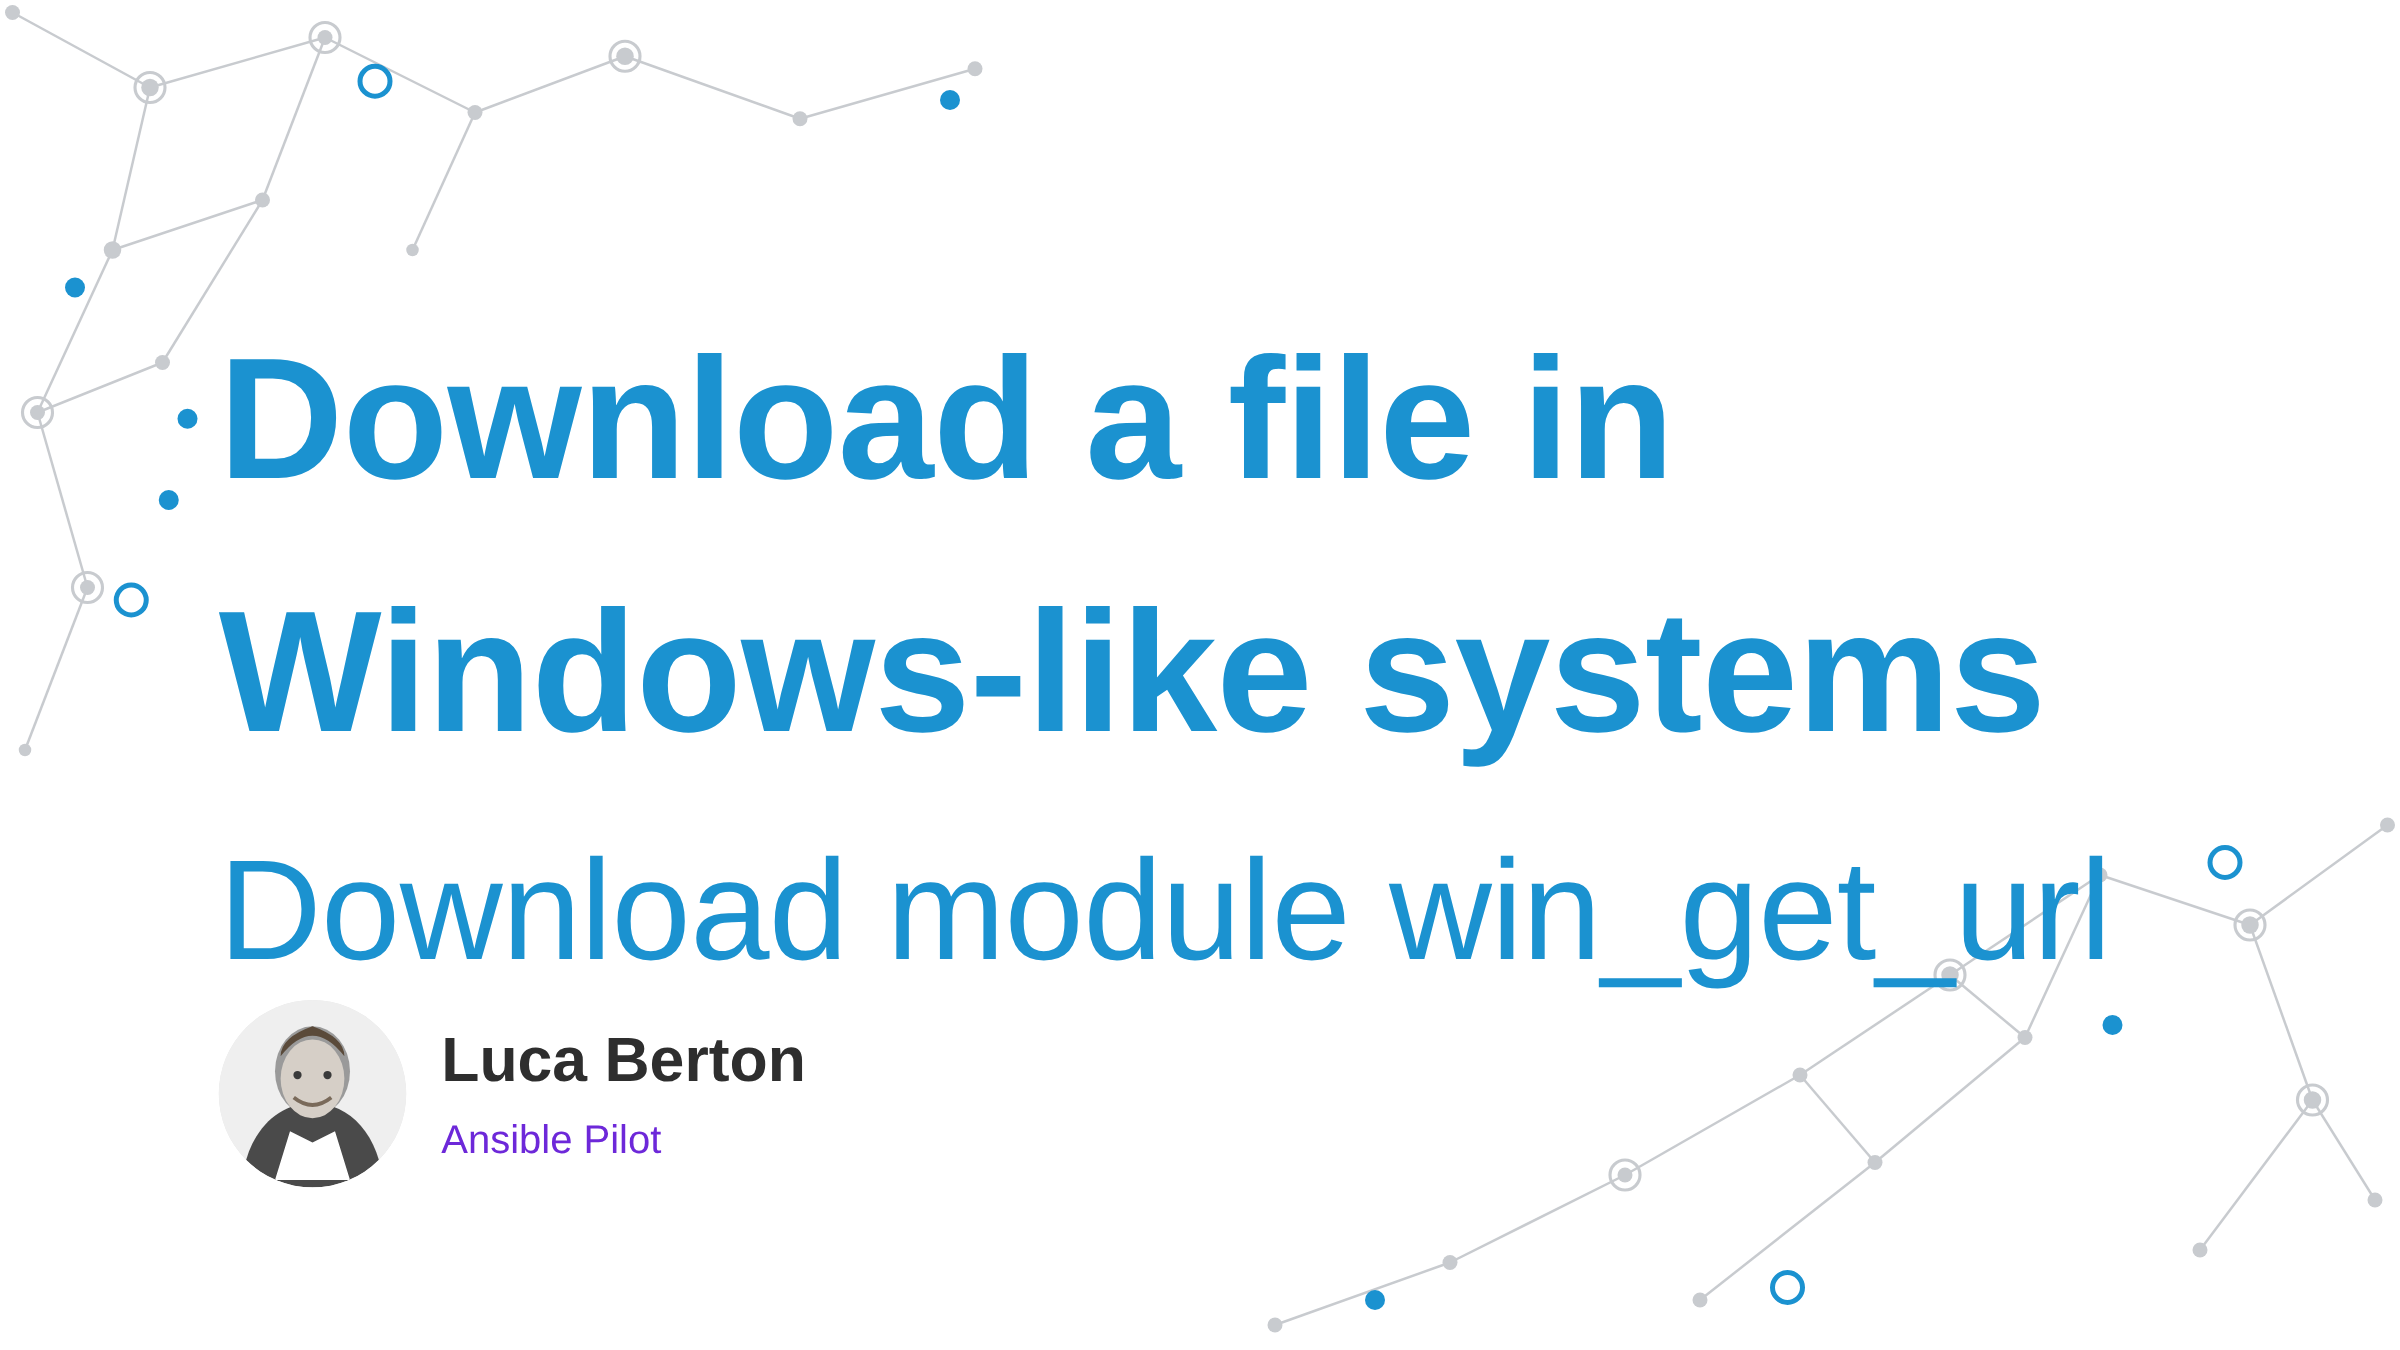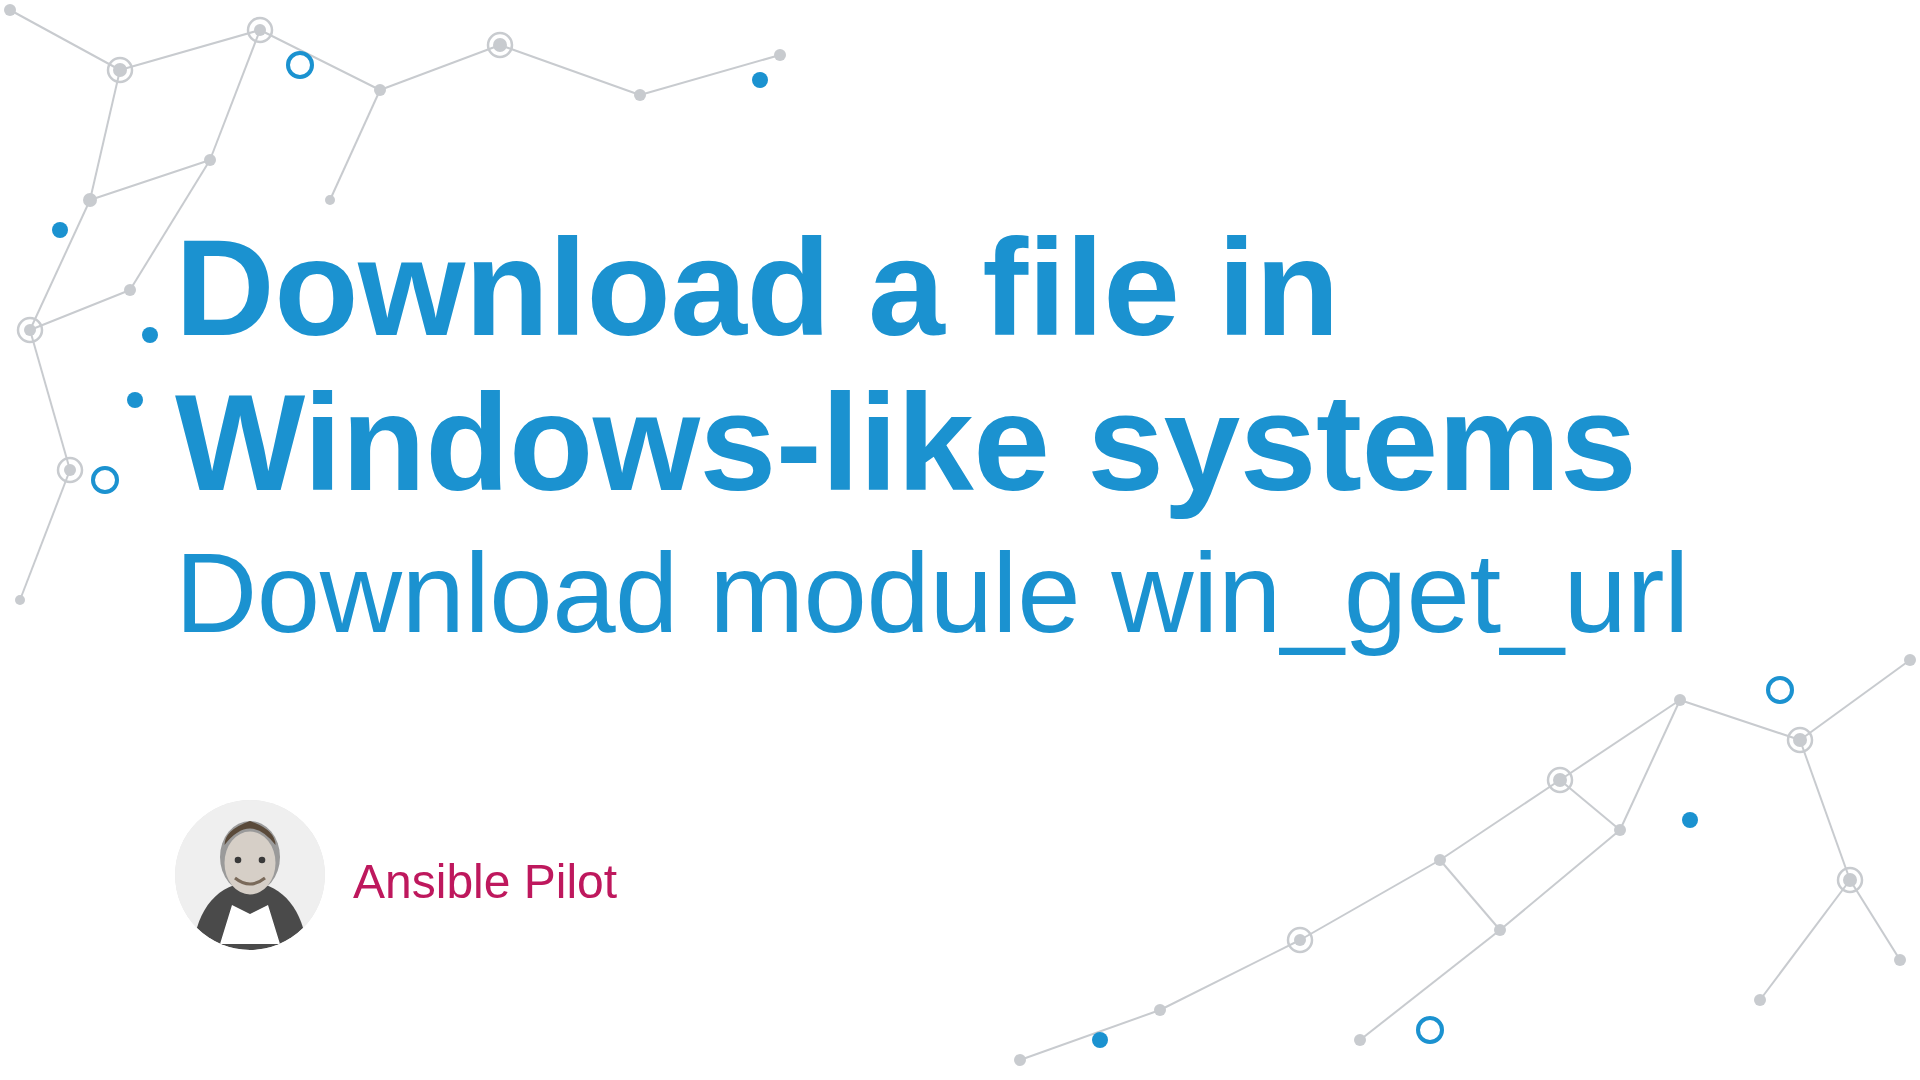--- a/index.html
+++ b/index.html
@@ -53,26 +53,26 @@
   }
   .avatar svg { width: 100%; height: 100%; display: block; }
   .author-text .name {
     font-weight: 700;
     font-size: 50px;
     color: #2e2e2e;
     line-height: 1.15;
   }
   .author-text .role {
     font-weight: 400;
-    font-size: 48px;
-    color: #be185d;
+    font-size: 32px;
+    color: #6d28d9;
     line-height: 1.2;
     margin-top: 14px;
   }
-  .colored { color: var(--accent, #1b92d0); }
+  .colored { color: var(--accent, #1b92d0); margin-top: 48px; }
 </style>
 </head>
 <body>
 
 <svg class="bg-svg" viewBox="0 0 1920 1080">
   <g stroke="#c8cbcf" stroke-width="2" fill="none">
     <line x1="10" y1="10" x2="120" y2="70"></line>
     <line x1="120" y1="70" x2="260" y2="30"></line>
     <line x1="260" y1="30" x2="380" y2="90"></line>
     <line x1="380" y1="90" x2="500" y2="45"></line>
@@ -187,15 +187,16 @@
         <path d="M30 96 L38 70 L50 76 L62 70 L70 96 Z" fill="#ffffff"></path>
         <ellipse cx="50" cy="42" rx="17" ry="21" fill="#d6cfc7"></ellipse>
         <path d="M33 30 Q 50 8 67 30 Q 67 20 50 14 Q 33 20 33 30 Z" fill="#5a4a3a"></path>
         <circle cx="42" cy="40" r="2.2" fill="#3a3a3a"></circle>
         <circle cx="58" cy="40" r="2.2" fill="#3a3a3a"></circle>
         <path d="M40 52 Q 50 60 60 52" stroke="#7a6a5a" stroke-width="2" fill="none"></path>
       </g>
     </svg>
   </div>
   <div class="author-text">
+    <div class="name">Luca Berton</div>
     <div class="role">Ansible Pilot</div>
   </div>
 </div>
 
 </body></html>

